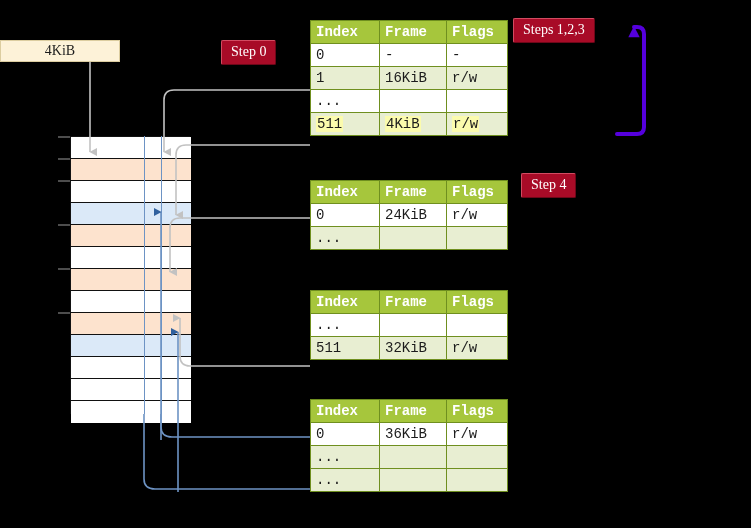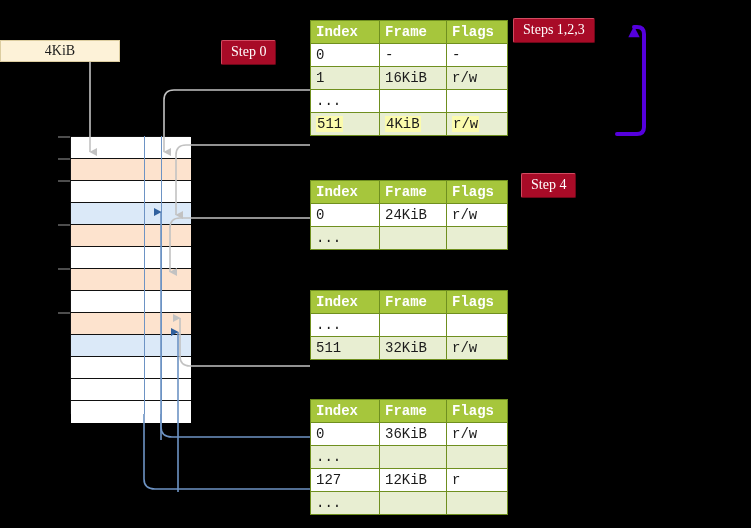--- a/index.html
+++ b/index.html
@@ -284,25 +284,20 @@
         <tr class="plain">
           <td class="col-index">0</td>
           <td class="col-frame">36KiB</td>
           <td class="col-flags">r/w</td>
         </tr>
         <tr class="alt">
           <td class="col-index">...</td>
           <td class="col-frame">&nbsp;</td>
           <td class="col-flags">&nbsp;</td>
         </tr>
-        <tr class="plain">
-          <td class="col-index">127</td>
-          <td class="col-frame">12KiB</td>
-          <td class="col-flags">r</td>
-        </tr>
         <tr class="alt">
           <td class="col-index">...</td>
           <td class="col-frame">&nbsp;</td>
           <td class="col-flags">&nbsp;</td>
         </tr>
       </tbody>
   </table>
 
   <svg id="wires" viewBox="0 0 751 528">
     <defs>

